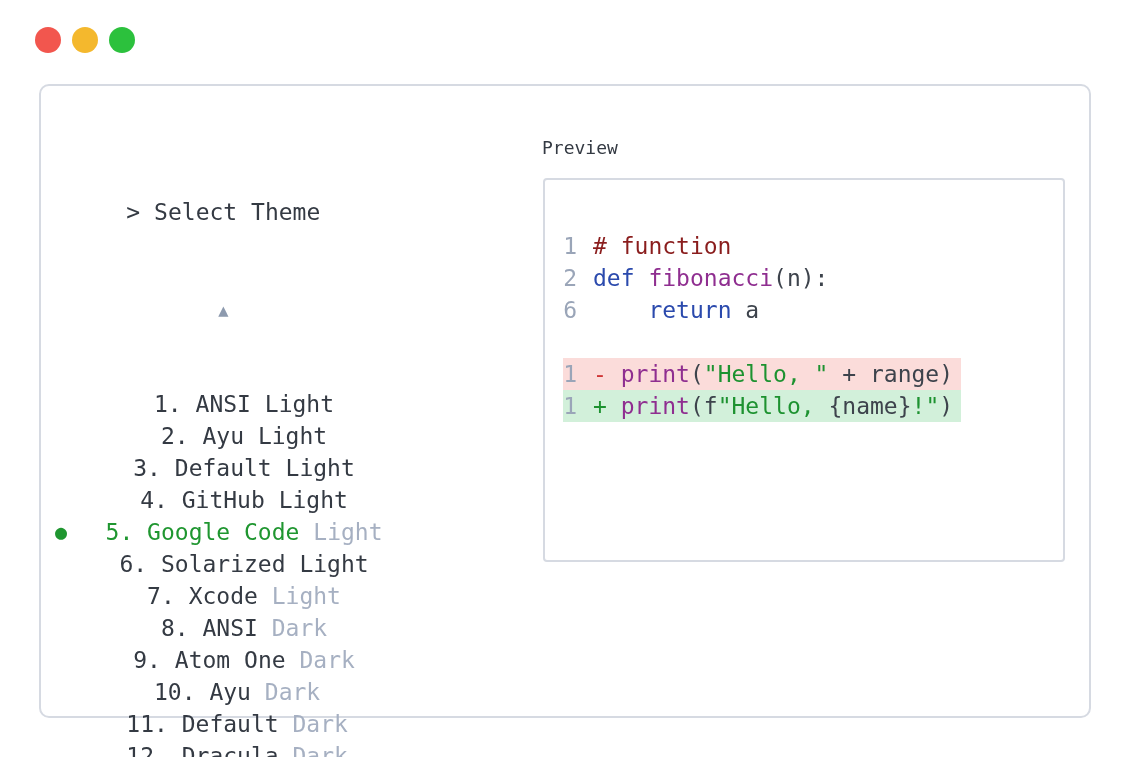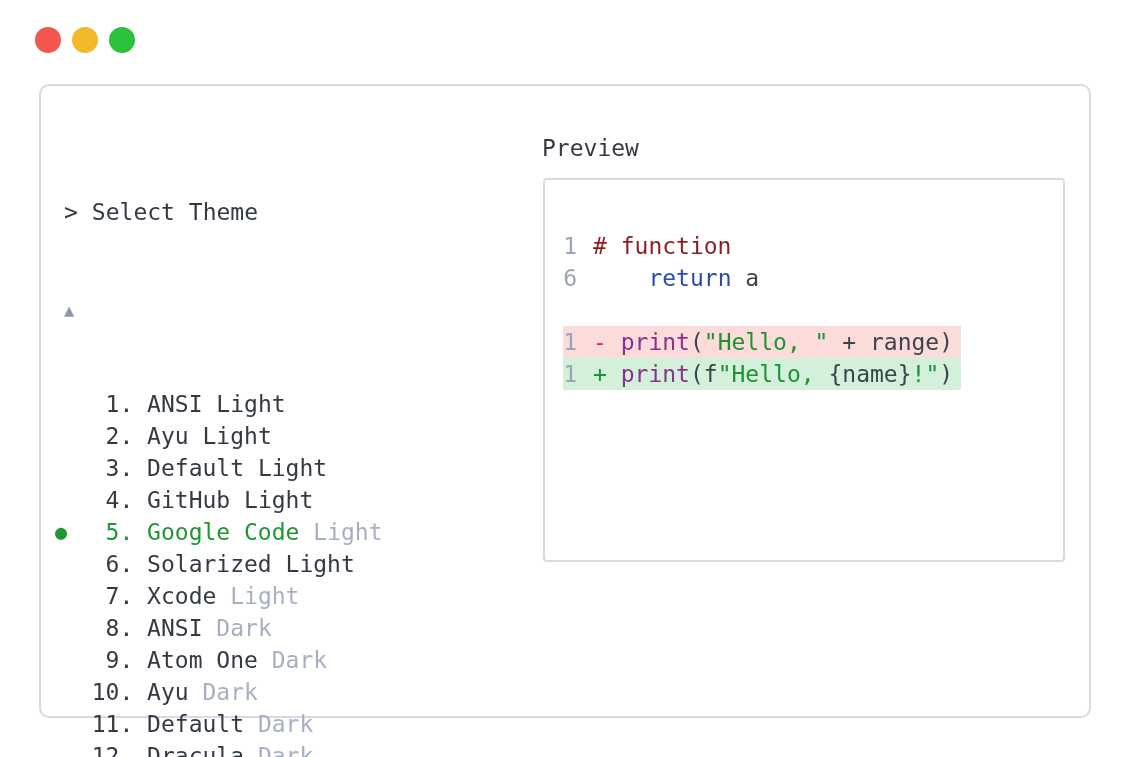--- a/index.html
+++ b/index.html
@@ -8,34 +8,34 @@
 
   
   .traffic{position:absolute;left:35px;top:27px;display:flex;gap:11px;}
   .light{width:26px;height:26px;border-radius:50%;display:inline-block;}
 
   
   .panel{position:absolute;left:39px;top:84px;width:1052px;height:634px;
          border:2px solid var(--border);border-radius:10px;background:#fff;box-sizing:border-box;}
 
   .left-col{position:absolute;left:23px;top:46px;font-size:23px;line-height:32px;white-space:pre;}
-  .row{height:32px;position:relative;}
+  .row{height:32px;position:relative;text-align:center;}
   .prompt-row{color:var(--text);}
   .prompt-marker{margin-right:14px;}
   .arrow-row span{font-size:17px;}
   .arrow-up{color:var(--scroll-up);}
   .item-row{color:var(--text);}
   .item-row .variant.muted{color:var(--muted);}
   .item-row.selected .prefix,.item-row.selected .name{color:var(--accent-green);}
   .item-row.selected .variant{color:var(--muted);}
   .bullet{position:absolute;left:-9px;top:0;color:var(--accent-green);font-size:20px;}
 
   
   .preview-label{position:absolute;left:501px;top:46px;height:32px;line-height:32px;
-                 font-size:23px;color:var(--text);}
+                 font-size:18px;color:var(--text);}
   .preview-box{position:absolute;left:502px;top:92px;width:522px;height:384px;
                border:2px solid var(--border);border-radius:4px;box-sizing:border-box;
                padding:50px 0 12px 18px;background:#fff;overflow:hidden;}
   .code-line{height:32px;line-height:32px;font-size:23px;white-space:pre;}
   .ln{display:inline-block;width:14px;text-align:right;margin-right:16px;color:var(--line-number);}
   .hl{display:inline-block;padding-right:8px;}
   .hl.removed{background:var(--removed-bg);}
   .hl.added{background:var(--added-bg);}
 
   .tok-com{color:var(--comment);} .tok-kw{color:var(--keyword);}
@@ -59,20 +59,21 @@
     <div class="row arrow-row"><span class="arrow-up">▲</span></div>
     <div><div class="row item-row"><span class="prefix">   1. </span><span class="name">ANSI</span> <span class="variant">Light</span></div><div class="row item-row"><span class="prefix">   2. </span><span class="name">Ayu</span> <span class="variant">Light</span></div><div class="row item-row"><span class="prefix">   3. </span><span class="name">Default</span> <span class="variant">Light</span></div><div class="row item-row"><span class="prefix">   4. </span><span class="name">GitHub</span> <span class="variant">Light</span></div><div class="row item-row selected"><span class="bullet">●</span><span class="prefix">   5. </span><span class="name">Google Code</span> <span class="variant muted">Light</span></div><div class="row item-row"><span class="prefix">   6. </span><span class="name">Solarized</span> <span class="variant">Light</span></div><div class="row item-row"><span class="prefix">   7. </span><span class="name">Xcode</span> <span class="variant muted">Light</span></div><div class="row item-row"><span class="prefix">   8. </span><span class="name">ANSI</span> <span class="variant muted">Dark</span></div><div class="row item-row"><span class="prefix">   9. </span><span class="name">Atom One</span> <span class="variant muted">Dark</span></div><div class="row item-row"><span class="prefix">  10. </span><span class="name">Ayu</span> <span class="variant muted">Dark</span></div><div class="row item-row"><span class="prefix">  11. </span><span class="name">Default</span> <span class="variant muted">Dark</span></div><div class="row item-row"><span class="prefix">  12. </span><span class="name">Dracula</span> <span class="variant muted">Dark</span></div></div>
     
     
   </div>
 
   <div class="preview-label">Preview</div>
   <div class="preview-box">
     <div>
         <div class="code-line"><span class="ln">1</span><span class="tok-com"># function</span></div>
+        <div class="code-line"><span class="ln">2</span><span class="tok-kw">def</span><span class="tok-pln"> </span><span class="tok-typ">fibonacci</span><span class="tok-pln">(n):</span></div>
         <div class="code-line"><span class="ln">6</span><span class="tok-pln">    </span><span class="tok-kw">return</span><span class="tok-pln"> a</span></div>
         <div class="code-line"></div>
         <div class="code-line"><span class="hl removed"><span class="ln">1</span><span class="tok-minus">- </span><span class="tok-typ">print</span><span class="tok-pln">(</span><span class="tok-str">"Hello, "</span><span class="tok-pln"> + range)</span></span></div>
         <div class="code-line"><span class="hl added"><span class="ln">1</span><span class="tok-plus">+ </span><span class="tok-typ">print</span><span class="tok-pln">(f</span><span class="tok-str">"Hello, </span><span class="tok-pln">{name}</span><span class="tok-str">!"</span><span class="tok-pln">)</span></span></div>
       </div>
   </div>
 
 </div>
 
 </body></html>

